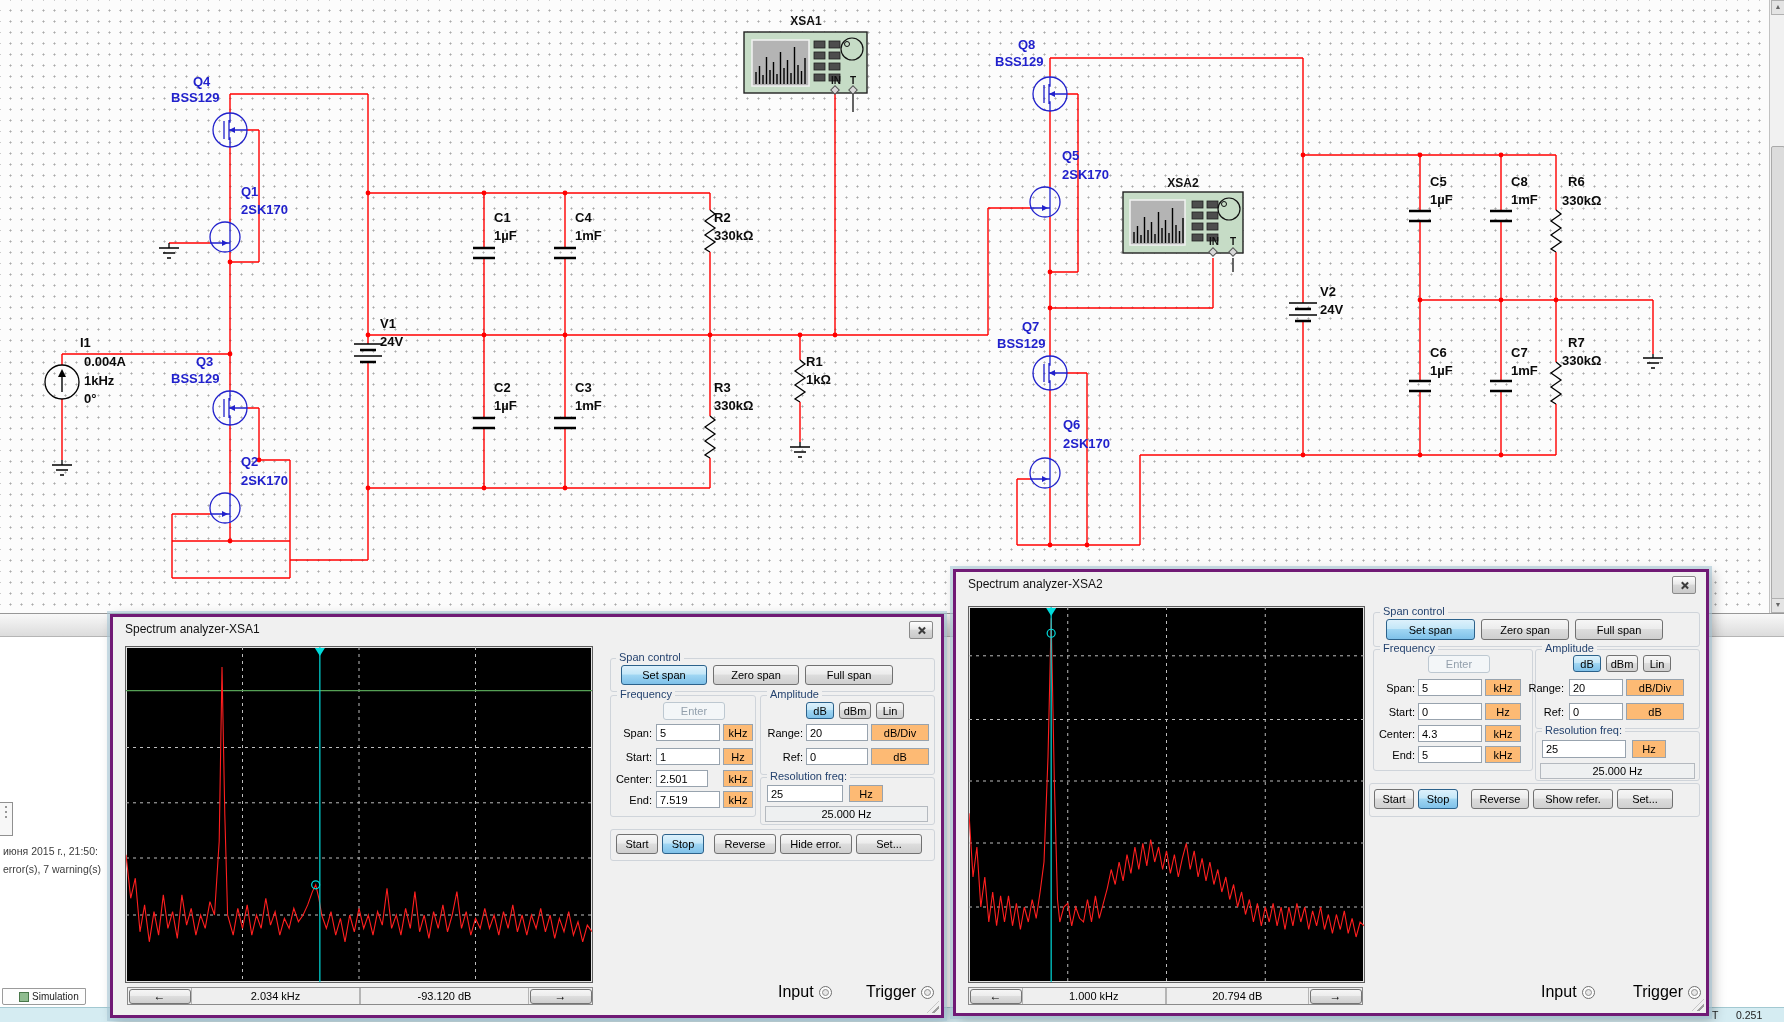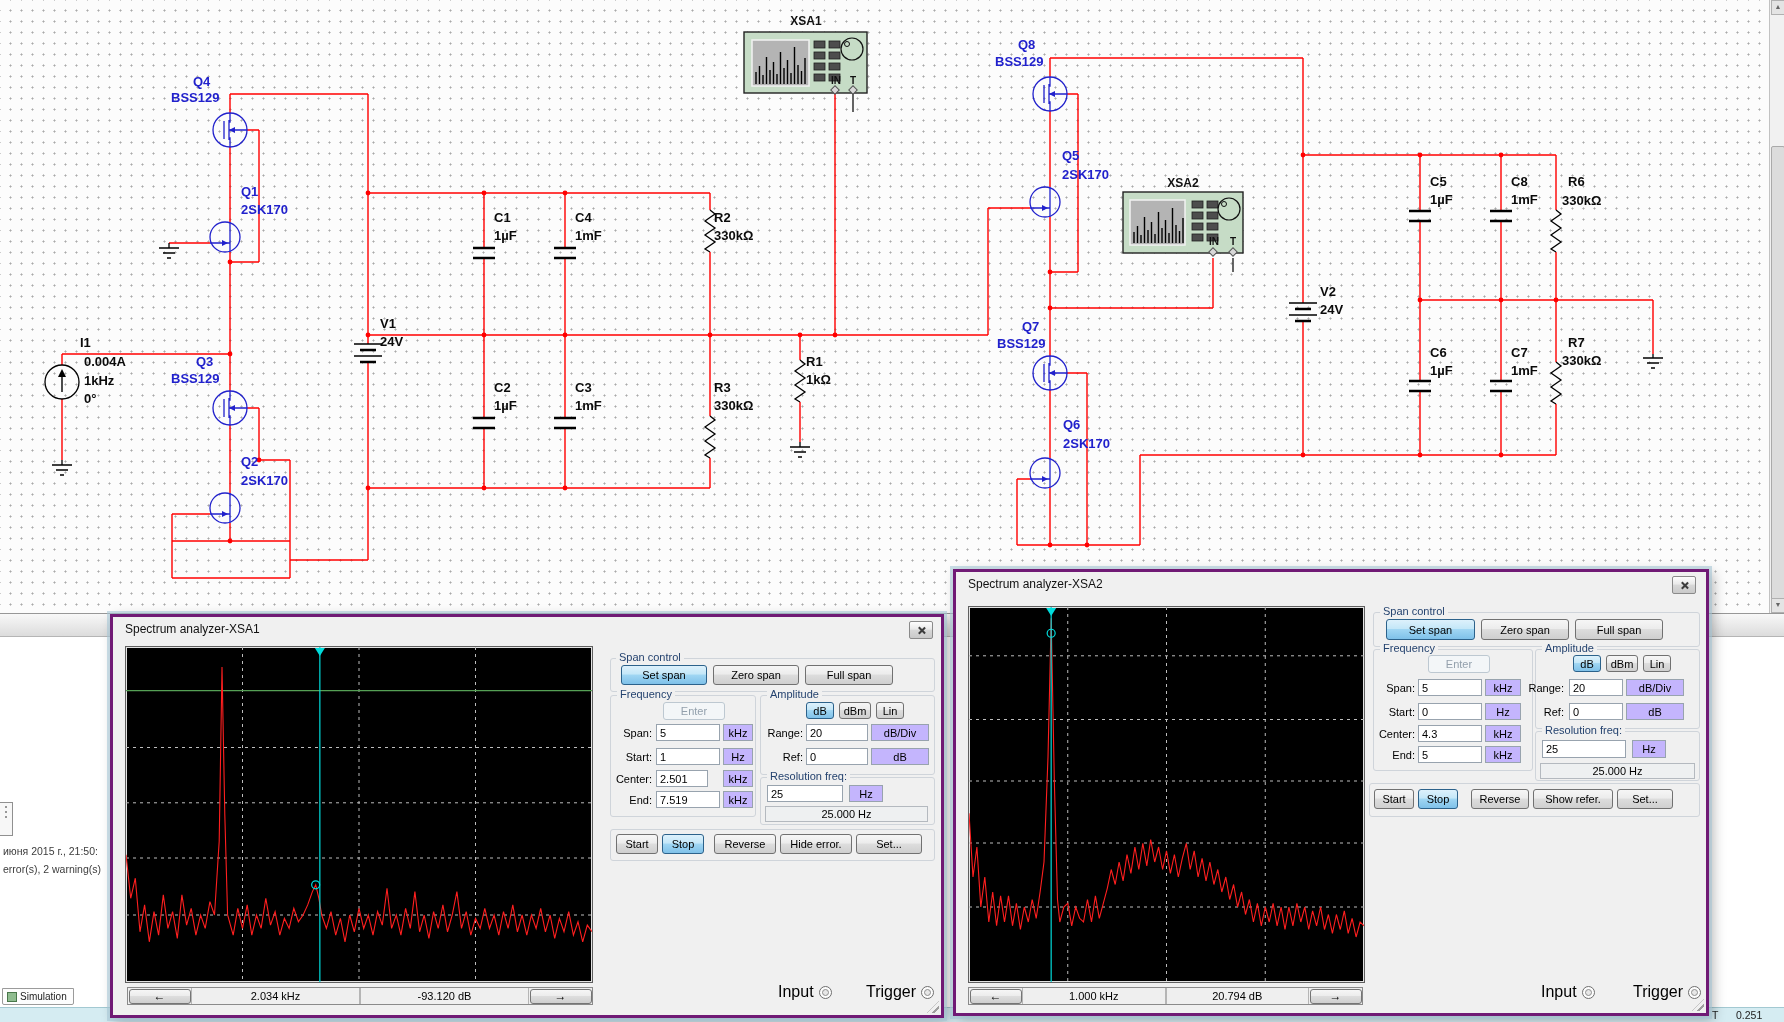--- a/index.html
+++ b/index.html
@@ -13,21 +13,21 @@
   #schem{position:absolute;left:0;top:0;z-index:1}
   .hband{position:absolute;left:0;top:613px;width:1784px;height:24px;z-index:2;
     background:linear-gradient(#f8f8f8,#dcdcdc);border-top:1px solid #979797;border-bottom:1px solid #b5b5b5;box-sizing:border-box}
   .vscroll{position:absolute;left:1769px;top:0;width:15px;height:613px;background:#f1f1f1;border-left:1px solid #c2c2c2;z-index:2;box-sizing:border-box}
   .vthumb{position:absolute;left:1px;top:146px;width:12px;height:460px;background:#dcdcdc;border:1px solid #aaa;border-radius:2px}
   .varr{position:absolute;left:1px;width:12px;height:13px;background:#e4e4e4;border:1px solid #b0b0b0;color:#666;font-size:7px;text-align:center;line-height:12px}
   .pane{position:absolute;left:0;top:637px;width:1784px;height:385px;background:#fff;z-index:2}
   .tealbar{position:absolute;left:0;top:1007px;width:1784px;height:15px;background:#d5ecf2;border-top:1px solid #a3c9d2;z-index:3;box-sizing:border-box}
   .logline{position:absolute;z-index:3;color:#3c3c3c;font-size:10.5px;white-space:nowrap;width:107px;overflow:hidden}
   .simtab{position:absolute;left:2px;top:988px;z-index:4;background:#fdfdfd;border:1px solid #9b9b9b;border-radius:0 0 2px 2px;
-    padding:2px 6px 2px 4px;font-size:10px;color:#222;display:flex;align-items:center;gap:3px}
+    padding:2px 6px 2px 16px;font-size:10px;color:#222;display:flex;align-items:center;gap:3px}
   .simicon{width:8px;height:8px;background:#8fbc8f;border:1px solid #49774a}
   .minibox{position:absolute;left:0;top:802px;width:12px;height:32px;background:#f7f7f7;border:1px solid #909090;border-left:none;z-index:3}
   .minibox i{display:block;width:2px;height:2px;background:#777;border-radius:50%;margin:3px auto 0}
   .statusT{position:absolute;z-index:4;font-size:10.5px;color:#222}
 
   
   .win{position:absolute;background:#f0f0f0;border:3px solid #701a75;z-index:5;color:#000;
     box-shadow:0 0 0 3px rgba(167,199,213,.6),4px 4px 12px rgba(0,0,0,.3)}
   .title{position:absolute;left:12px;top:5px;font-size:12px;color:#111}
   .close{position:absolute;width:22px;height:16px;border:1px solid #8a8a8a;border-radius:2px;
@@ -43,21 +43,21 @@
   .trace{fill:none;stroke:#ff1f1f;stroke-width:1.1}
 
   .grp{position:absolute;border:1px solid #cfd4da;border-radius:3px;box-sizing:border-box}
   .gl{position:absolute;z-index:6;background:#f0f0f0;padding:0 3px;color:#25436f;font-size:11px;white-space:nowrap}
   .btn{position:absolute;display:flex;align-items:center;justify-content:center;border:1px solid #717171;border-radius:3px;
     background:linear-gradient(#f6f6f6,#ececec 45%,#dddddd 50%,#cfcfcf);font-size:11px;box-sizing:border-box;white-space:nowrap}
   .btn.hl{border-color:#2c628b;background:linear-gradient(#ddf1fc,#c4e7f8 45%,#a0d6f3 50%,#7fc1e9)}
   .btn.dis{color:#93a0ac;border-color:#bdc8d1;background:#f3f6f8}
   .fld{position:absolute;background:#fff;border:1px solid #98a3ae;font-size:11px;padding:0 3px;box-sizing:border-box;
     display:flex;align-items:center}
-  .unit{position:absolute;background:#c4b5fd;border:1px solid #98a3ae;font-size:11px;box-sizing:border-box;
+  .unit{position:absolute;background:#fdba74;border:1px solid #98a3ae;font-size:11px;box-sizing:border-box;
     display:flex;align-items:center;justify-content:center}
   .rlab{position:absolute;text-align:right;font-size:11px;white-space:nowrap}
   .disp{position:absolute;background:#eef0f1;border:1px solid #b4b9bf;display:flex;align-items:center;justify-content:center;font-size:11px;box-sizing:border-box}
 
   .rbar{position:absolute;height:18px;border:1px solid #8a8a8a;background:#efefef;display:flex;box-sizing:border-box;align-items:stretch}
   .abtn{flex:0 0 60px;border:1px solid #757575;border-radius:3px;margin:0.5px;display:flex;align-items:center;justify-content:center;
     background:linear-gradient(#f6f6f6,#ececec 45%,#dddddd 50%,#cfcfcf);font-weight:bold;font-size:12px}
   .rfield{flex:1;display:flex;align-items:center;justify-content:center;border-left:1px solid #b5b5b5;border-right:1px solid #b5b5b5;font-size:11px}
 
   .iolab{position:absolute;font-size:16px;display:flex;align-items:center}
@@ -326,21 +326,21 @@
   <div class="vthumb"></div>
   <div class="varr" style="bottom:0">▼</div>
 </div>
 <div class="pane"></div>
 <div class="minibox">
     <i></i>
     <i></i>
     <i></i>
   </div>
 <div class="logline" style="left:3px;top:845px">июня 2015 г., 21:50:</div>
-<div class="logline" style="left:3px;top:863px">error(s), 2 warning(s)</div>
+<div class="logline" style="left:3px;top:863px">error(s), 7 warning(s)</div>
 <div class="tealbar"></div>
 <div class="simtab">
   <span class="simicon"></span>
   <span>Simulation</span>
 </div>
 <span class="statusT" style="left:1712px;top:1009px">T</span>
 <span class="statusT" style="left:1736px;top:1009px">0.251</span>
 
 <div class="win" style="left:110px;top:614px;width:828px;height:398px">
   <div class="title">Spectrum analyzer-XSA1</div>

